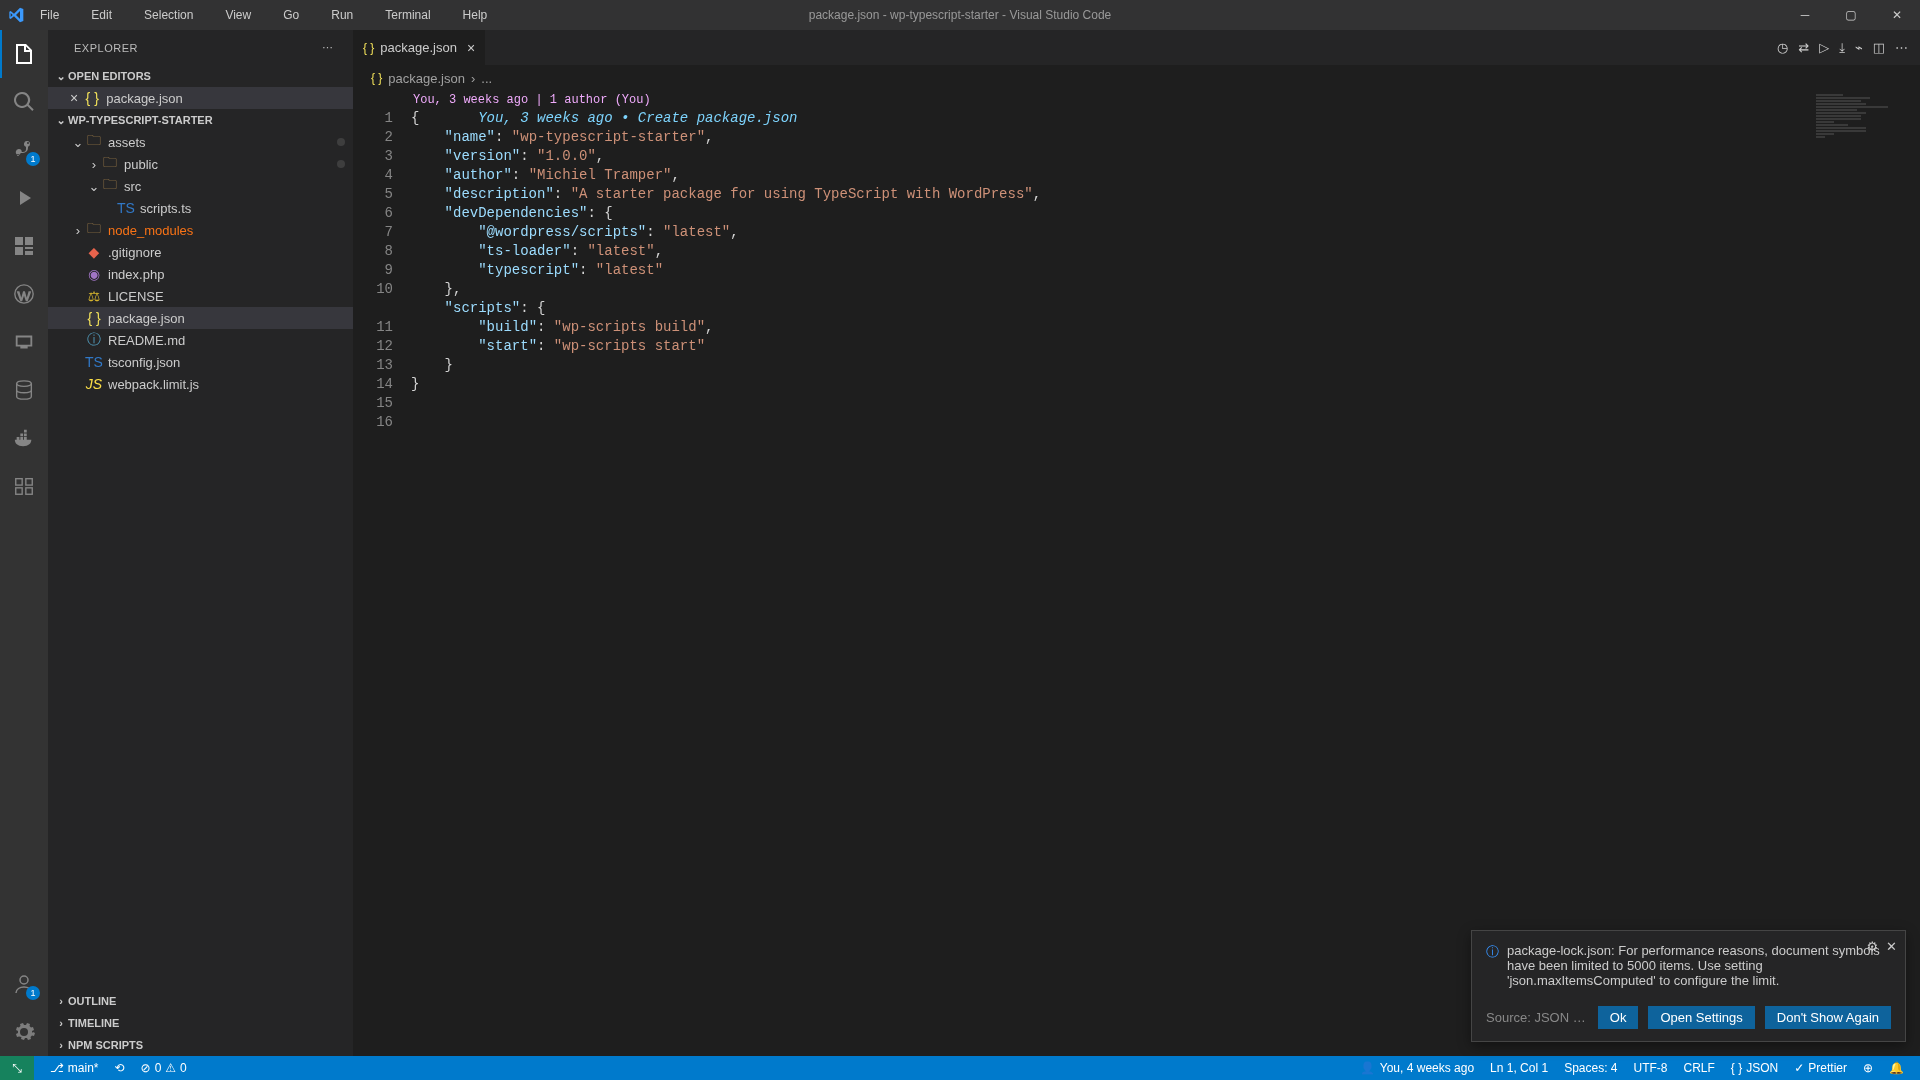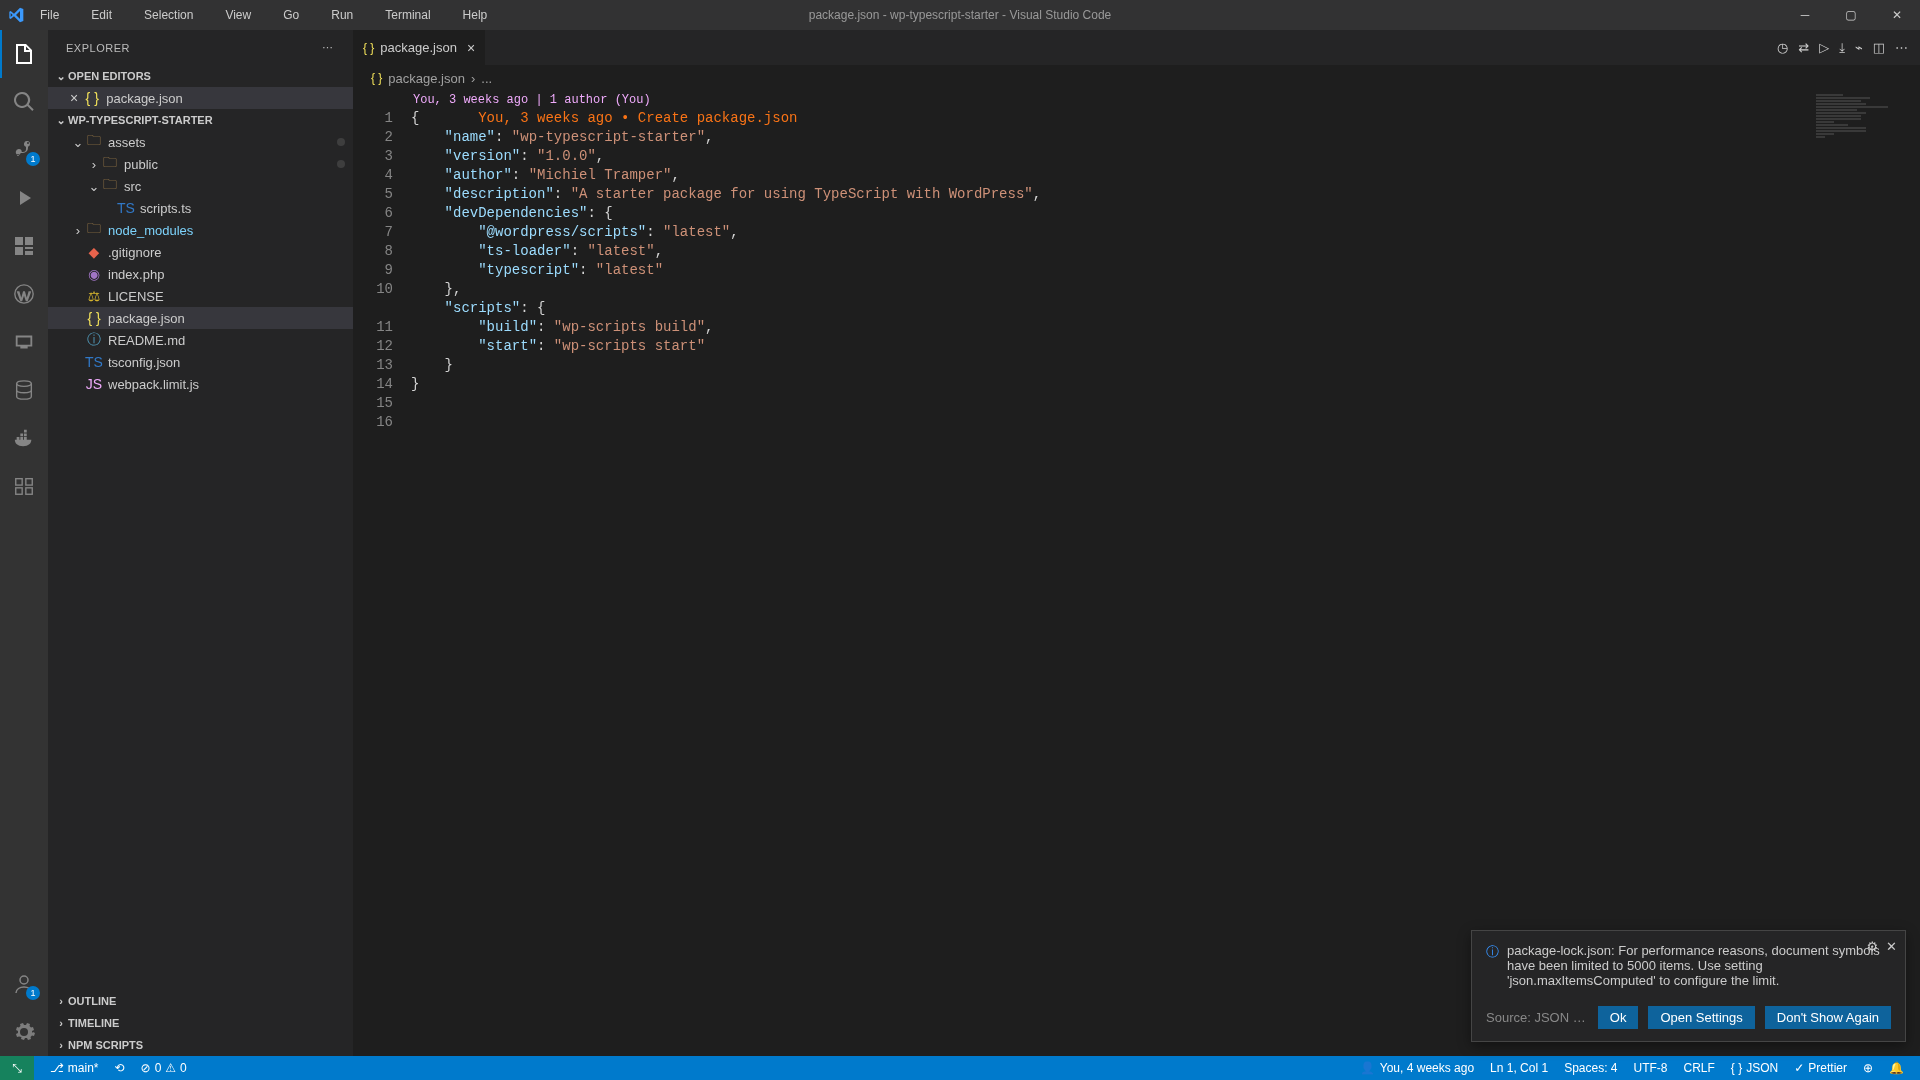--- a/index.html
+++ b/index.html
@@ -80,20 +80,21 @@
   color: #ccc;
 }
 .sidebar-header {
   height: 35px;
   padding: 0 18px;
   display: flex; align-items: center;
   font-size: 11px;
   letter-spacing: 0.5px;
   text-transform: uppercase;
   color: #bbb;
+  margin-left: 8px;
 }
 .sidebar-header .dots { margin-left: auto; letter-spacing: 2px; cursor:pointer; }
 
 .sidebar-section-header {
   height: 22px;
   display: flex; align-items: center;
   padding: 0 6px 0 6px;
   font-size: 11px;
   font-weight: 700;
   color: #ccc;
@@ -120,21 +121,21 @@
 .ind1 { padding-left: 22px; }
 .ind2 { padding-left: 38px; }
 .ind3 { padding-left: 54px; }
 
 
 .i-folder { color:#c09553; }
 .i-json   { color:#f1e05a; }
 .i-ts     { color:#3178c6; }
 .i-php    { color:#a074c4; }
 .i-md     { color:#519aba; }
-.i-js     { color:#f0abfc; }
+.i-js     { color:#fde047;font-style:italic; }
 .i-lic    { color:#d4b32e; }
 .i-git    { color:#e8634c; }
 
 .sidebar-bottom { margin-top: auto; }
 
 
 .editor-group {
   flex: 1;
   display: flex;
   flex-direction: column;
@@ -195,21 +196,21 @@
 .codelens {
   color: #f0abfc;
   font-size: 12px;
   height: 18px;
   padding-left: 2px;
 }
 .code-lines .line { height: 19px; white-space: pre; }
 .tok-key   { color: #9cdcfe; }
 .tok-str   { color: #ce9178; }
 .tok-punc  { color: #d4d4d4; }
-.inline-hint { color: #f97316; }
+.inline-hint { color: #7dd3fc; font-style: italic; }
 .debug-hint { color: #888; font-size:12px; }
 .minimap {
   position: absolute; right: 14px; top: 2px;
   width: 90px; height: 40px;
   opacity: .5;
 }
 .minimap .ml { height:2px; margin:1px 0; background:#555; }
 
 
 .toast {
@@ -397,21 +398,21 @@
         <span>src</span>
       </div>
       <div class="tree-row ind3">
         <span class="twisty"></span>
         <span class="icon i-ts">TS</span>
         <span>scripts.ts</span>
       </div>
       <div class="tree-row ind1">
         <span class="twisty">›</span>
         <span class="icon i-folder">🗀</span>
-        <span style="color:#7dd3fc">node_modules</span>
+        <span style="color:#f97316">node_modules</span>
       </div>
       <div class="tree-row ind1">
         <span class="twisty"></span>
         <span class="icon i-git">◆</span>
         <span>.gitignore</span>
       </div>
       <div class="tree-row ind1">
         <span class="twisty"></span>
         <span class="icon i-php">◉</span>
         <span>index.php</span>

